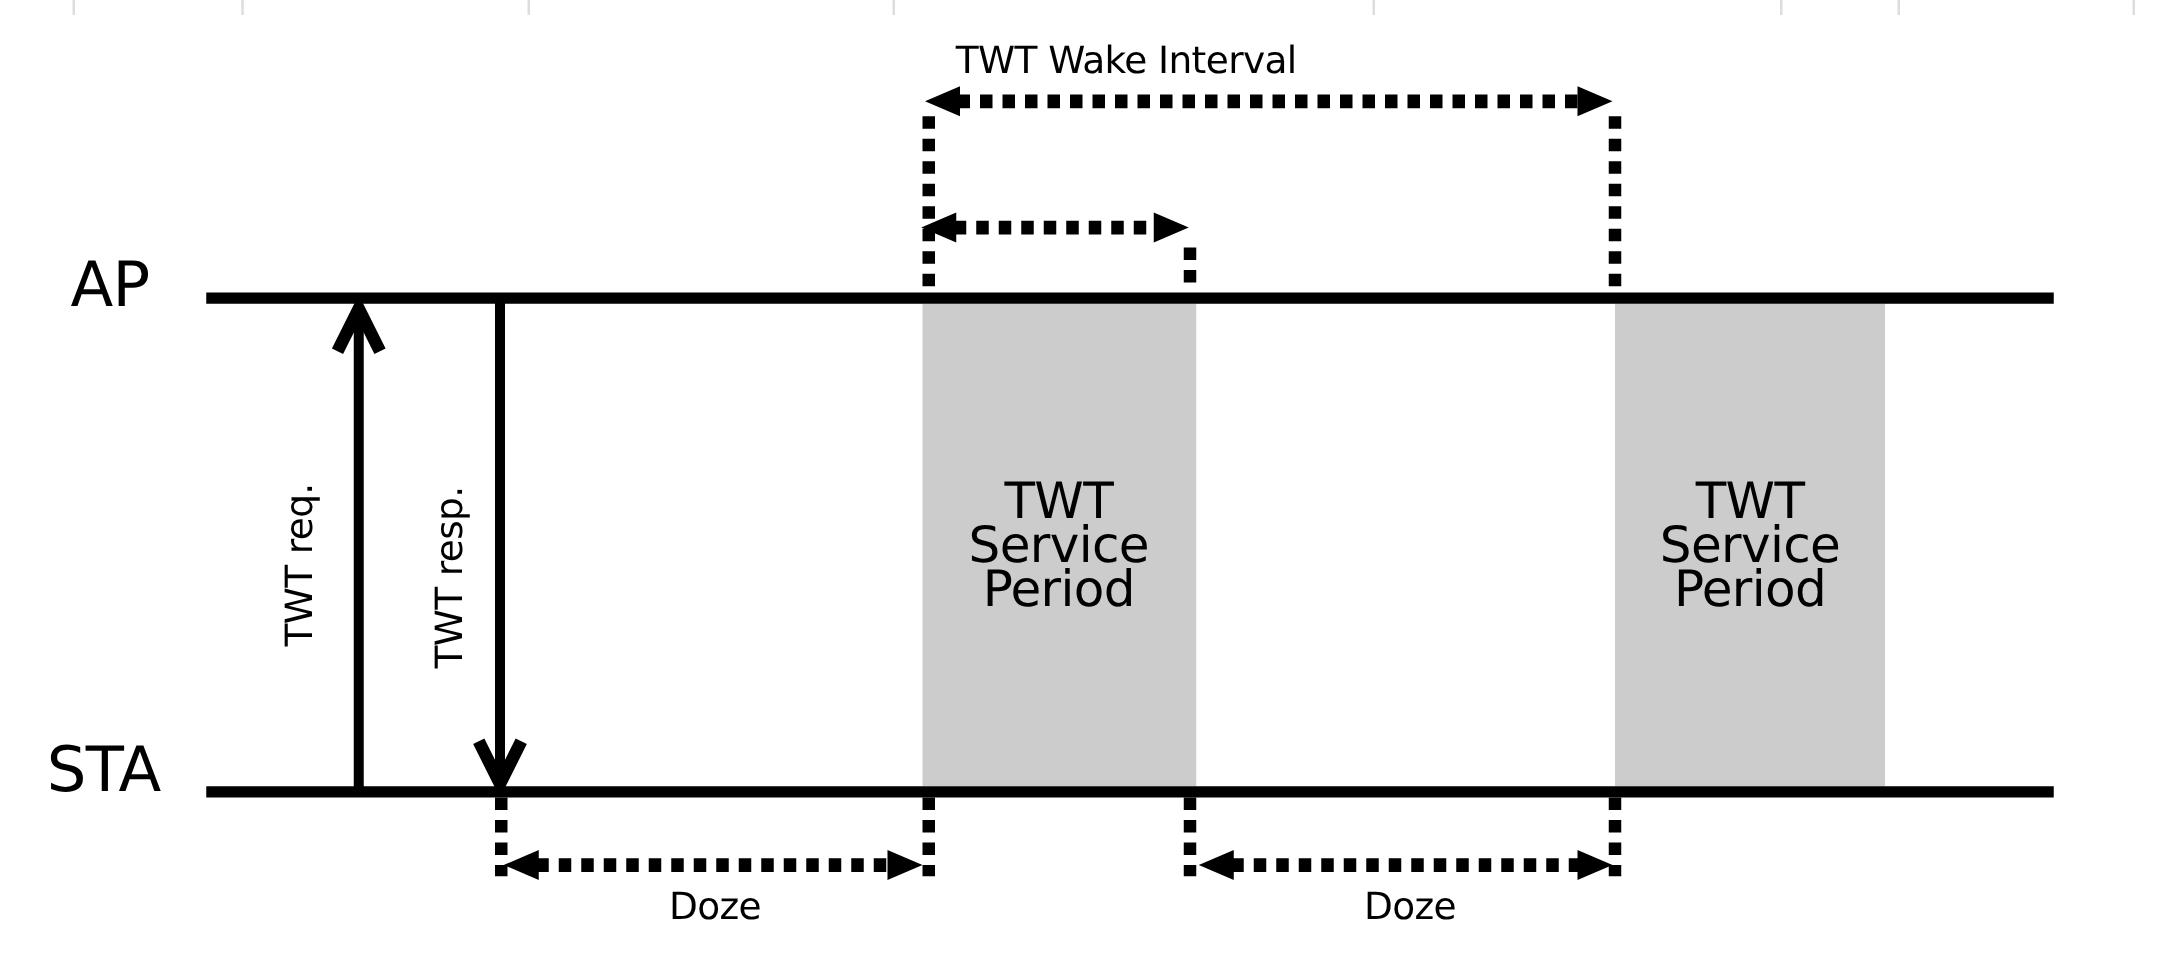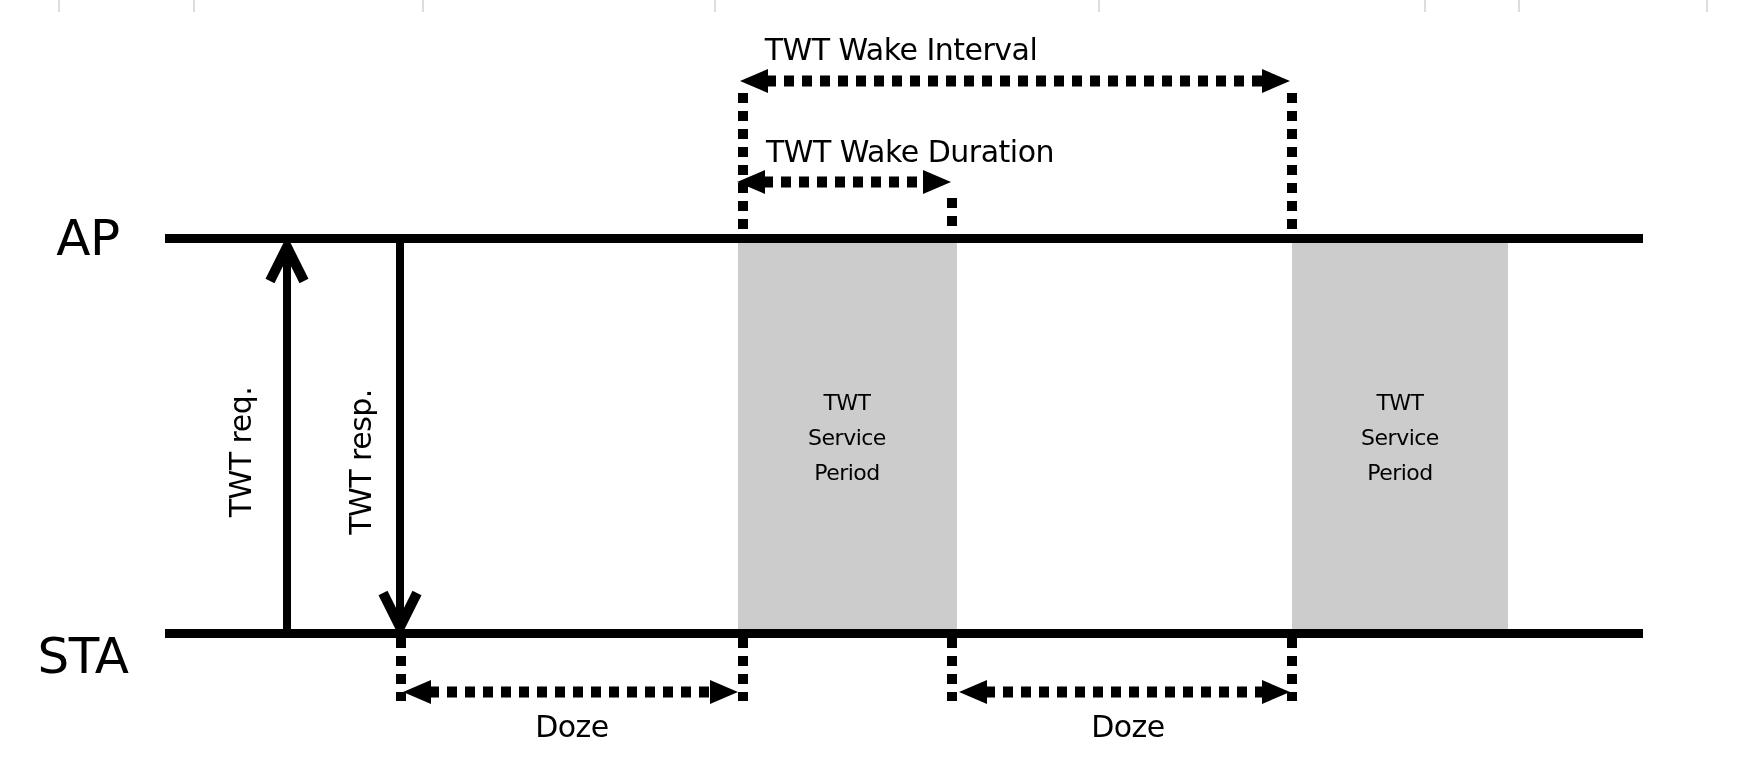--- a/index.html
+++ b/index.html
@@ -20,21 +20,21 @@
     color: #000000;
     letter-spacing: -0.5px;
   }
   .lbl.small { font-size: 30px; }
   .lbl.big   { font-size: 50px; }
   .lbl.rot   { transform: translate(-50%, -50%) rotate(-90deg); }
   .sp-label {
     position: absolute;
     transform: translate(-50%, -50%);
     text-align: center;
-    font-size: 22px;
+    font-size: 40px;
     line-height: 35px;
     letter-spacing: -0.5px;
     color: #000000;
   }
   .sp-label span { display: block; }
   .top-tick {
     position: absolute;
     top: 0;
     width: 2px;
     height: 12px;
@@ -102,25 +102,24 @@
       <polygon points="738,692 710,680 710,704" fill="#000000"></polygon>
     </g>
 
     <g>
       <line x1="985" y1="692" x2="1264" y2="692" stroke="#000000" stroke-width="11" stroke-dasharray="10 8"></line>
       <polygon points="959,692 987,680 987,704" fill="#000000"></polygon>
       <polygon points="1290,692 1262,680 1262,704" fill="#000000"></polygon>
     </g>
   </svg>
 
-  <div class="lbl big" style="left:88px;  top:238px;">AP</div>
-  <div class="lbl big" style="left:83px;  top:656px;text-align:center;">STA</div>
+  <div class="lbl big" style="left:88px;  top:228px;">AP</div>
+  <div class="lbl big" style="left:83px;  top:616px;text-align:center;">STA</div>
 
   <div class="lbl small" style="left:901px; top:49px;">TWT Wake Interval</div>
-  <div class="lbl small" style="left:910px; top:151px;">TWT Wake Duration</div>
 
   <div class="lbl small rot" style="left:240px; top:452px;">TWT req.</div>
   <div class="lbl small rot" style="left:360px; top:462px;">TWT resp.</div>
 
   <div class="sp-label" style="left:847px; top:437px;">
     <span>TWT</span>
     <span>Service</span>
     <span>Period</span>
   </div>
   <div class="sp-label" style="left:1400px; top:437px;">

